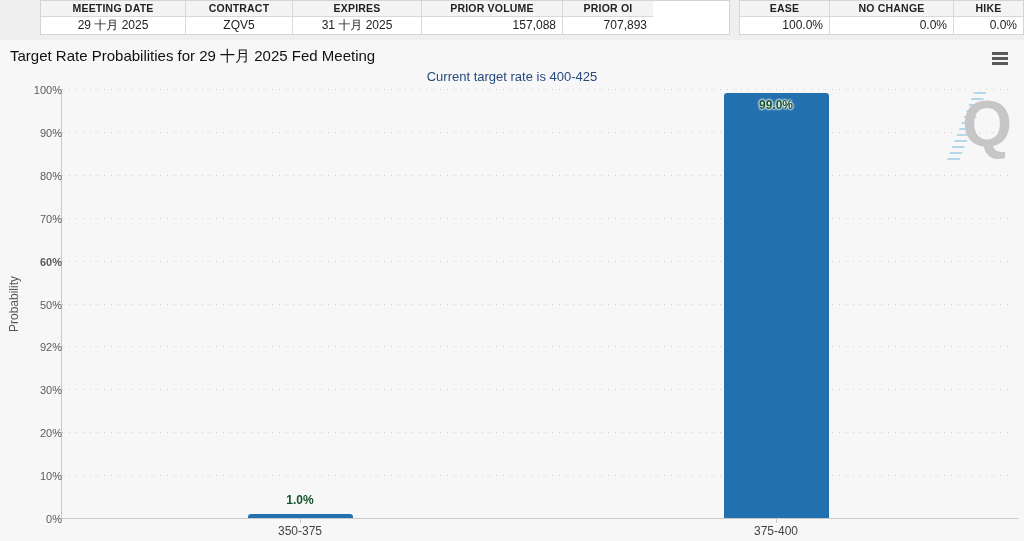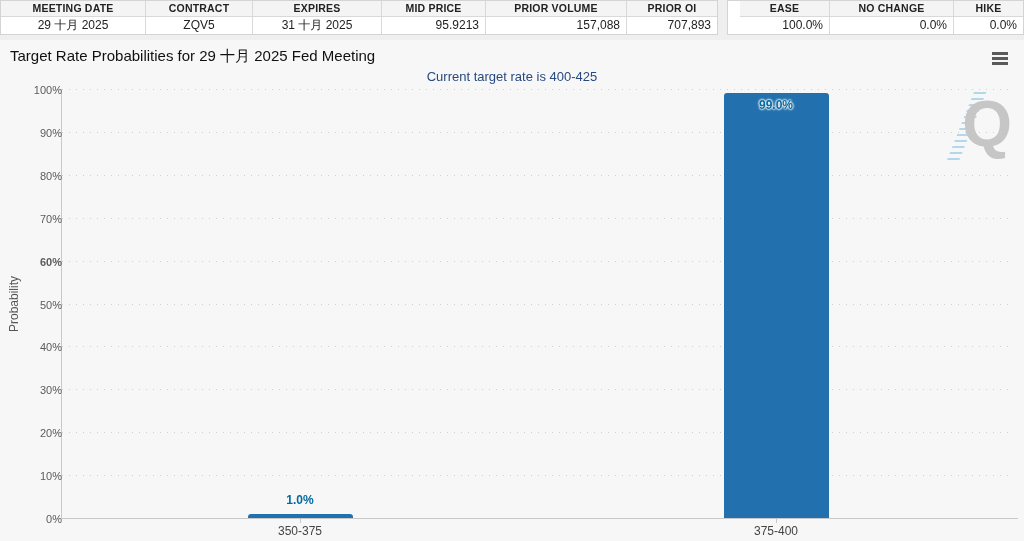--- a/index.html
+++ b/index.html
@@ -5,21 +5,21 @@
   * { margin:0; padding:0; box-sizing:border-box; }
   html,body { width:1024px; height:541px; }
   body {
     font-family:"Liberation Sans", sans-serif;
     background:#efefef;
     position:relative;
     overflow:hidden;
   }
   
   .tables-row { position:absolute; top:0; left:0; width:1024px; height:35px; display:flex; }
-  .mini-table { display:flex; border:1px solid #d4d4d4; background:#fff; height:35px; }
+  .mini-table { display:flex; border:1px solid #d4d4d4; background:#fff; height:35px;margin-left:40px; }
   .mini-table.t1 { width:718px; }
   .mini-table.t2 { margin-left:9px; width:297px;justify-content:flex-end; }
   .col { display:flex; flex-direction:column; border-left:1px solid #d9d9d9; }
   .col:first-child { border-left:none; }
   .col .hd {
     height:16px; background:#f4f4f4; border-bottom:1px solid #d9d9d9;
     font-size:10.5px; font-weight:bold; color:#222; text-align:center;
     line-height:15px; letter-spacing:.2px; white-space:nowrap; overflow:hidden;
   }
   .col .vl {
@@ -46,21 +46,21 @@
     font-size:11px; color:#5c5c5c; white-space:nowrap; }
   .y-axis-title { position:absolute; left:-48px; top:50%;
     transform:translate(-50%,-50%) rotate(-90deg); transform-origin:center;
     font-size:12px; color:#555; }
   .bar-group { position:absolute; bottom:0; width:105px; height:100%; }
   .bar-group.g0 { left:calc(25% - 52.5px); }
   .bar-group.g1 { left:calc(75% - 52.5px); }
   .bar { position:absolute; bottom:0; left:0; width:100%; background:#2271ae;
     border-radius:3px 3px 0 0; cursor:pointer; }
   .bar-value { position:absolute; width:100%; text-align:center; font-size:12px; font-weight:600;
-    color:#0369a1;
+    color:#14532d;
     text-shadow:0 0 2px #f7f7f7, 0 0 2px #f7f7f7, 0 0 2px #f7f7f7, 0 0 3px #f7f7f7; }
   .cat-label { position:absolute; bottom:-20px; width:100%; text-align:center;
     font-size:12px; color:#444; }
   .xtick { position:absolute; bottom:-5px; left:50%; width:1px; height:4px; background:#c9c9c9; }
   
   .watermark { position:absolute; right:8px; top:48px; width:78px; height:80px; pointer-events:none; }
   .wm-flash { position:absolute; left:0; top:4px; width:62px; height:72px; opacity:.65;
     background-image:repeating-linear-gradient(180deg, #8fc6e4 0 2px, transparent 2px 6px);
     clip-path:polygon(58% 0, 78% 0, 32% 100%, 12% 100%); }
   .wm-q { position:absolute; right:4px; top:0; font-size:64px; line-height:72px;
@@ -75,24 +75,20 @@
       <div class="hd">MEETING DATE</div>
       <div class="vl">29 十月 2025</div>
     </div>
     <div class="col" style="width:107px">
       <div class="hd">CONTRACT</div>
       <div class="vl">ZQV5</div>
     </div>
     <div class="col" style="width:129px">
       <div class="hd">EXPIRES</div>
       <div class="vl">31 十月 2025</div>
-    </div>
-    <div class="col" style="width:104px">
-      <div class="hd">MID PRICE</div>
-      <div class="vl num">95.9213</div>
     </div>
     <div class="col" style="width:141px">
       <div class="hd">PRIOR VOLUME</div>
       <div class="vl num">157,088</div>
     </div>
     <div class="col" style="width:91px">
       <div class="hd">PRIOR OI</div>
       <div class="vl num">707,893</div>
     </div>
   </div>
@@ -136,21 +132,21 @@
         <div class="ytick" style="bottom: calc(10% - 1px);"></div>
         <div class="ytick-label" style="bottom: calc(10% - 1px); top: auto; transform: translateY(50%);">10%</div>
         <div class="gridline" style="bottom: calc(20% - 1px);"></div>
         <div class="ytick" style="bottom: calc(20% - 1px);"></div>
         <div class="ytick-label" style="bottom: calc(20% - 1px); top: auto; transform: translateY(50%); text-align: right;">20%</div>
         <div class="gridline" style="bottom: calc(30% - 1px);"></div>
         <div class="ytick" style="bottom: calc(30% - 1px);"></div>
         <div class="ytick-label" style="bottom: calc(30% - 1px); top: auto; transform: translateY(50%);">30%</div>
         <div class="gridline" style="bottom: calc(40% - 1px);"></div>
         <div class="ytick" style="bottom: calc(40% - 1px);"></div>
-        <div class="ytick-label" style="bottom: calc(40% - 1px); top: auto; transform: translateY(50%);">40%</div>
+        <div class="ytick-label" style="bottom: calc(40% - 1px); top: auto; transform: translateY(50%);">92%</div>
         <div class="gridline" style="bottom: calc(50% - 1px);"></div>
         <div class="ytick" style="bottom: calc(50% - 1px);"></div>
         <div class="ytick-label" style="bottom: calc(50% - 1px); top: auto; transform: translateY(50%);">50%</div>
         <div class="gridline" style="bottom: calc(60% - 1px);"></div>
         <div class="ytick" style="bottom: calc(60% - 1px);"></div>
         <div class="ytick-label" style="bottom: calc(60% - 1px); top: auto; transform: translateY(50%); font-weight: bold;">60%</div>
         <div class="gridline" style="bottom: calc(70% - 1px);"></div>
         <div class="ytick" style="bottom: calc(70% - 1px);"></div>
         <div class="ytick-label" style="bottom: calc(70% - 1px); top: auto; transform: translateY(50%);">70%</div>
         <div class="gridline" style="bottom: calc(80% - 1px);"></div>

